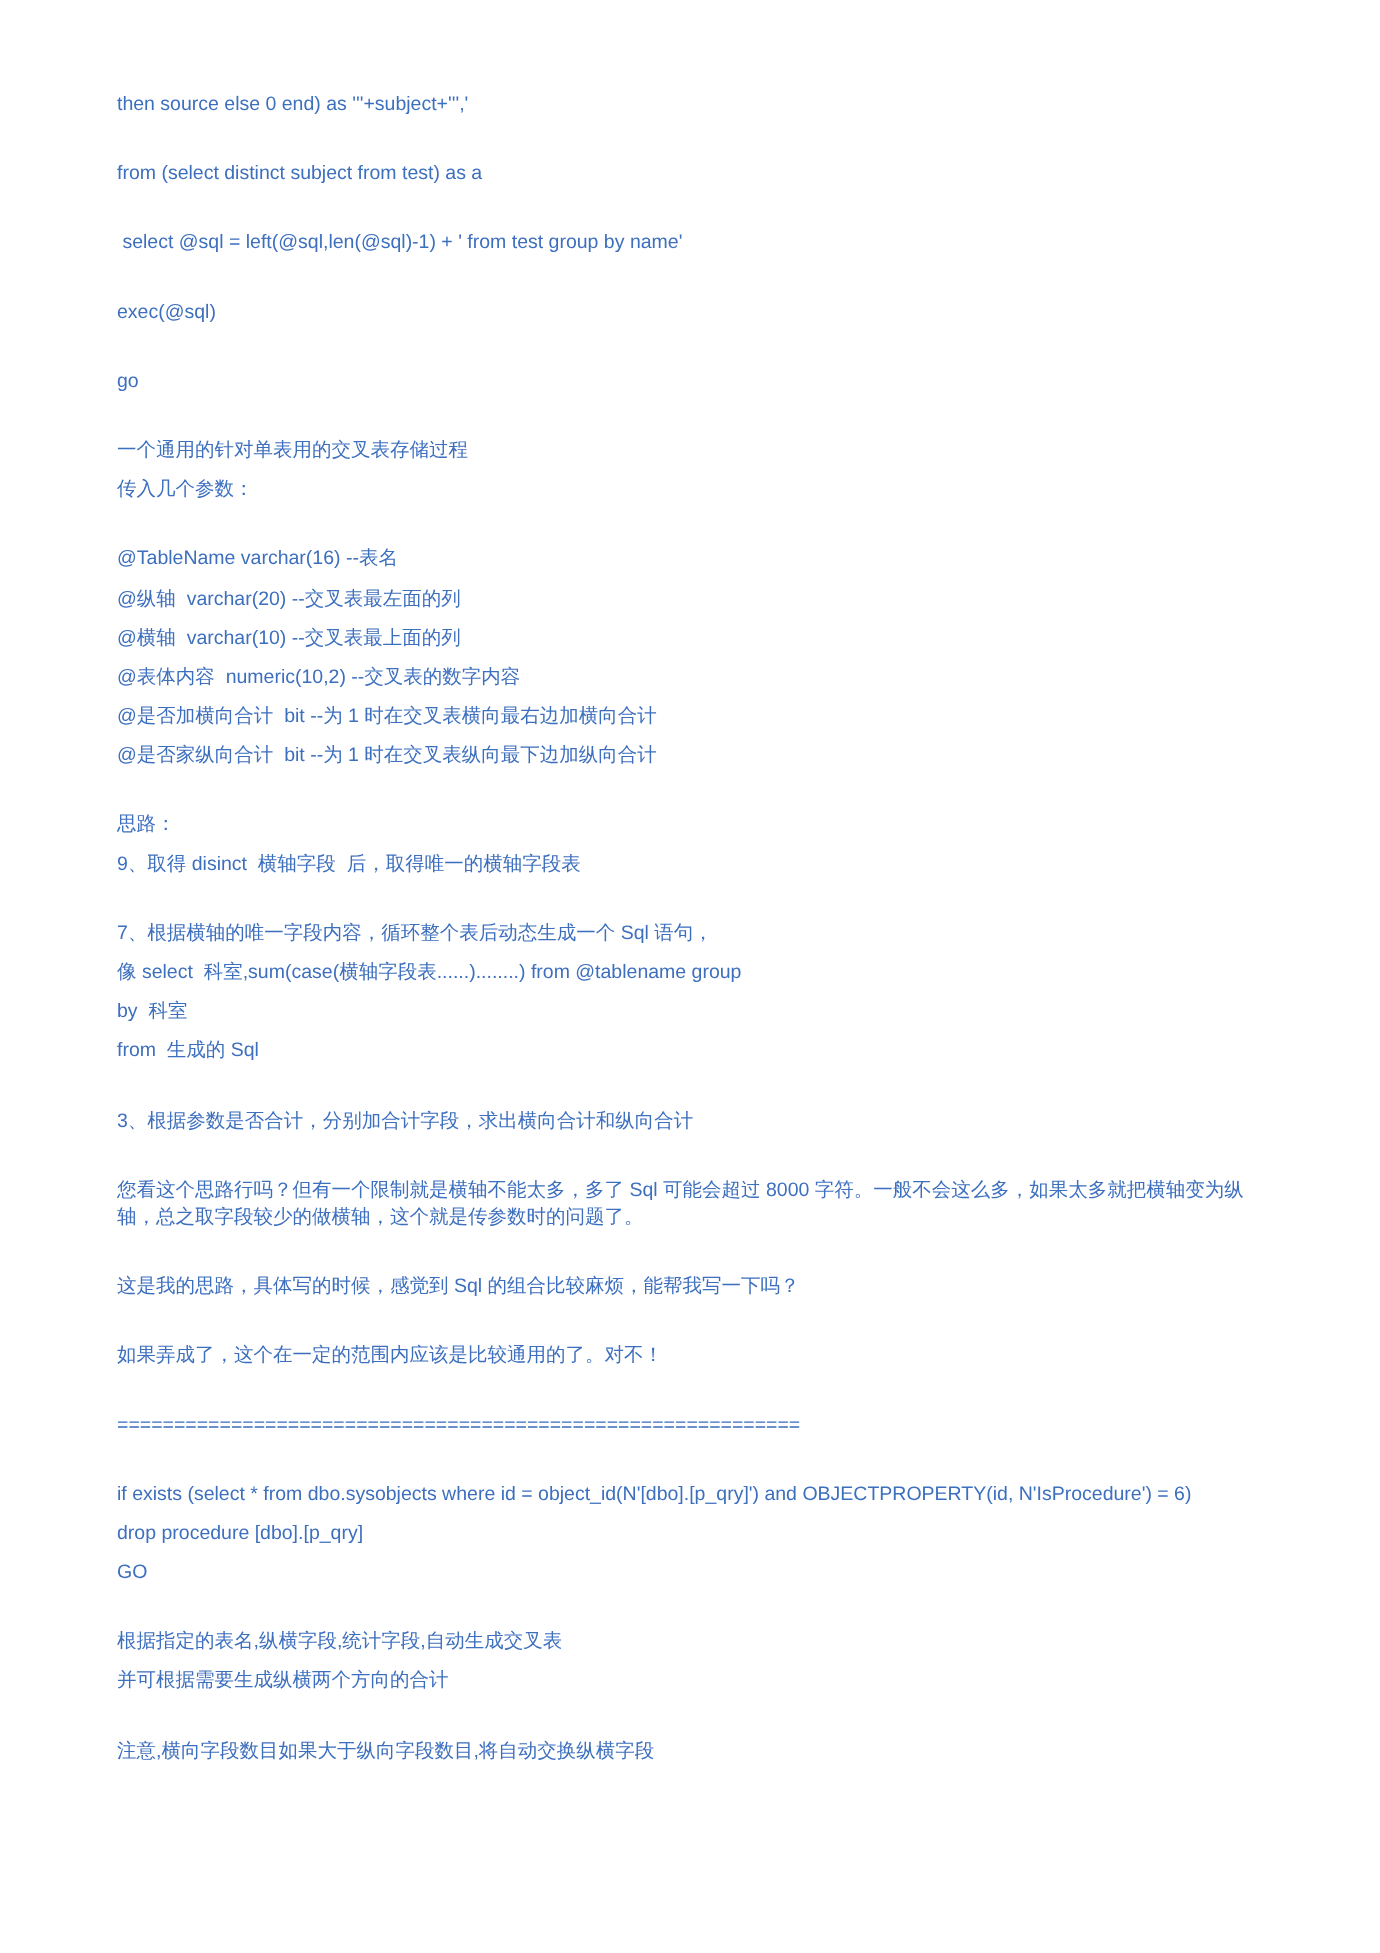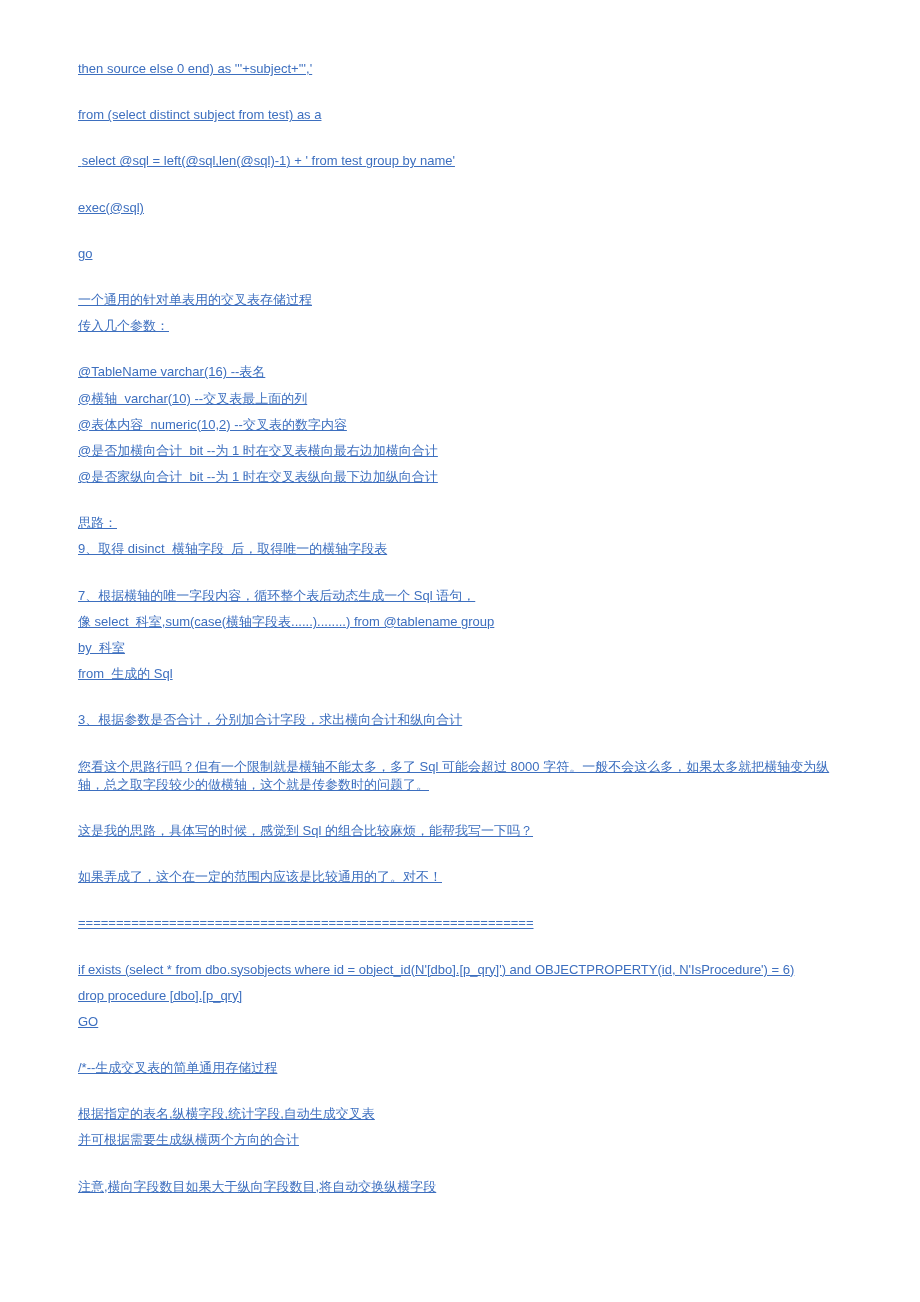--- a/index.html
+++ b/index.html
@@ -7,21 +7,20 @@
     padding: 60px 78px;
     background: #ffffff;
     font-family: "Microsoft YaHei", Arial, sans-serif;
     font-size: 13px;
     line-height: 1.4;
     width: 920px;
     box-sizing: border-box;
   }
   .blue {
     color: #3d6fbf;
-    text-decoration: underline;
   }
   .line {
     margin-bottom: 28px;
     white-space: pre-wrap;
     word-break: break-all;
   }
   .line.tight {
     margin-bottom: 8px;
   }
 </style>
@@ -30,35 +29,35 @@
 
 <div id="content">
     <div class="blue line">then source else 0 end) as '''+subject+''','</div>
     <div class="blue line">from (select distinct subject from test) as a</div>
     <div class="blue line"> select @sql = left(@sql,len(@sql)-1) + ' from test group by name'</div>
     <div class="blue line">exec(@sql)</div>
     <div class="blue line">go</div>
     <div class="blue line tight">一个通用的针对单表用的交叉表存储过程</div>
     <div class="blue line">传入几个参数：</div>
     <div class="blue line tight">@TableName varchar(16) --表名</div>
+    <div class="blue line tight">@纵轴  varchar(20) --交叉表最左面的列</div>
     <div class="blue line tight">@横轴  varchar(10) --交叉表最上面的列</div>
     <div class="blue line tight">@表体内容  numeric(10,2) --交叉表的数字内容</div>
     <div class="blue line tight">@是否加横向合计  bit --为 1 时在交叉表横向最右边加横向合计</div>
     <div class="blue line">@是否家纵向合计  bit --为 1 时在交叉表纵向最下边加纵向合计</div>
     <div class="blue line tight">思路：</div>
     <div class="blue line">9、取得 disinct  横轴字段  后，取得唯一的横轴字段表</div>
     <div class="blue line tight">7、根据横轴的唯一字段内容，循环整个表后动态生成一个 Sql 语句，</div>
     <div class="blue line tight">像 select  科室,sum(case(横轴字段表......)........) from @tablename group</div>
     <div class="blue line tight">by  科室</div>
     <div class="blue line">from  生成的 Sql</div>
     <div class="blue line">3、根据参数是否合计，分别加合计字段，求出横向合计和纵向合计</div>
     <div class="blue line">您看这个思路行吗？但有一个限制就是横轴不能太多，多了 Sql 可能会超过 8000 字符。一般不会这么多，如果太多就把横轴变为纵轴，总之取字段较少的做横轴，这个就是传参数时的问题了。</div>
     <div class="blue line">这是我的思路，具体写的时候，感觉到 Sql 的组合比较麻烦，能帮我写一下吗？</div>
     <div class="blue line">如果弄成了，这个在一定的范围内应该是比较通用的了。对不！</div>
     <div class="blue line">============================================================</div>
     <div class="blue line tight">if exists (select * from dbo.sysobjects where id = object_id(N'[dbo].[p_qry]') and OBJECTPROPERTY(id, N'IsProcedure') = 6)</div>
     <div class="blue line tight">drop procedure [dbo].[p_qry]</div>
     <div class="blue line">GO</div>
-    <div class="blue line">/*--生成交叉表的简单通用存储过程</div>
     <div class="blue line tight">根据指定的表名,纵横字段,统计字段,自动生成交叉表</div>
     <div class="blue line">并可根据需要生成纵横两个方向的合计</div>
     <div class="blue line tight">注意,横向字段数目如果大于纵向字段数目,将自动交换纵横字段</div>
   </div>
 
 </body></html>

